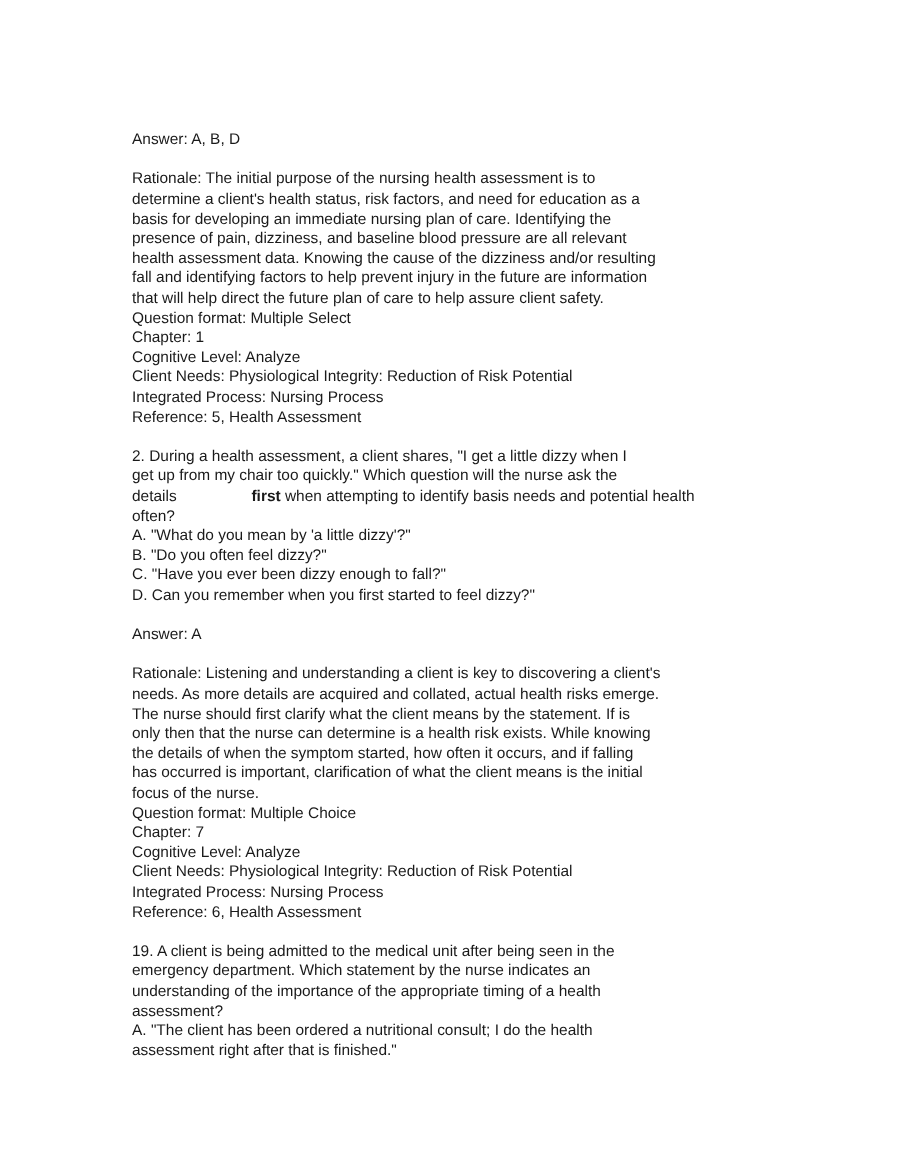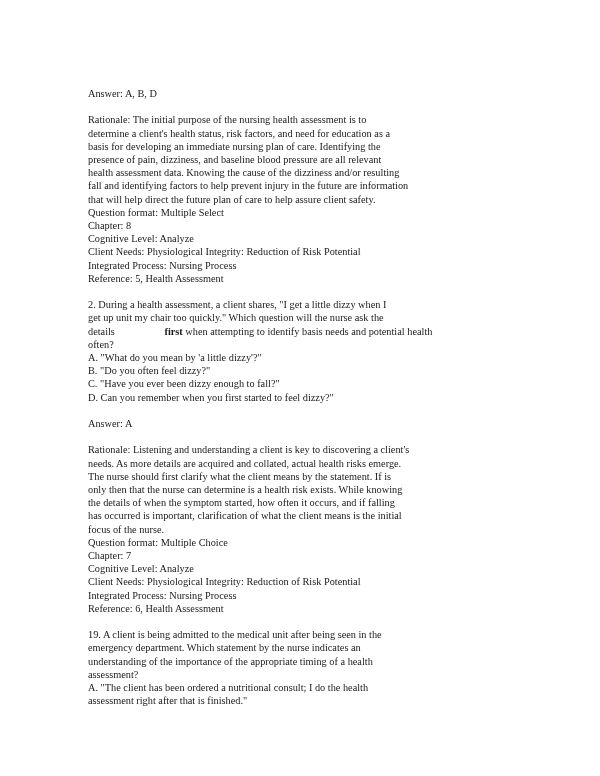--- a/index.html
+++ b/index.html
@@ -7,21 +7,21 @@
     width: 600px;
     height: 776px;
     background: #ffffff;
     overflow: hidden;
   }
   .page {
     box-sizing: border-box;
     width: 600px;
     height: 776px;
     padding: 87px 78px 0 88px;
-    font-family: Liberation Serif, serif;
+    font-family: Liberation Sans, sans-serif;
     font-size: 10.3px;
     line-height: 13.2px;
     color: #1a1a1a;
   }
   .multiline { white-space: pre-line; }
   .gap-after { margin-bottom: 13.2px; }
   .bold { font-weight: bold; padding-left: 47px; }
 </style>
 </head>
 <body style="background: rgb(255, 255, 255);">
@@ -32,29 +32,29 @@
 
   <div class="multiline">Rationale: The initial purpose of the nursing health assessment is to
 determine a client's health status, risk factors, and need for education as a
 basis for developing an immediate nursing plan of care. Identifying the
 presence of pain, dizziness, and baseline blood pressure are all relevant
 health assessment data. Knowing the cause of the dizziness and/or resulting
 fall and identifying factors to help prevent injury in the future are information
 that will help direct the future plan of care to help assure client safety.</div>
 
   <div class="multiline gap-after">Question format: Multiple Select
-Chapter: 8
+Chapter: 1
 Cognitive Level: Analyze
 Client Needs: Physiological Integrity: Reduction of Risk Potential
 Integrated Process: Nursing Process
 Reference: 5, Health Assessment</div>
 
   <div>
     <div>2. During a health assessment, a client shares, "I get a little dizzy when I</div>
-    <div>get up unit my chair too quickly." Which question will the nurse ask the</div>
+    <div>get up from my chair too quickly." Which question will the nurse ask the</div>
     <div><span>details </span><span class="bold">first</span><span> when attempting to identify basis needs and potential health</span></div>
     <div>often?</div>
   </div>
 
   <div class="multiline gap-after">A. "What do you mean by 'a little dizzy'?"
 B. "Do you often feel dizzy?"
 C. "Have you ever been dizzy enough to fall?"
 D. Can you remember when you first started to feel dizzy?"</div>
 
   <div class="gap-after">Answer: A</div>

